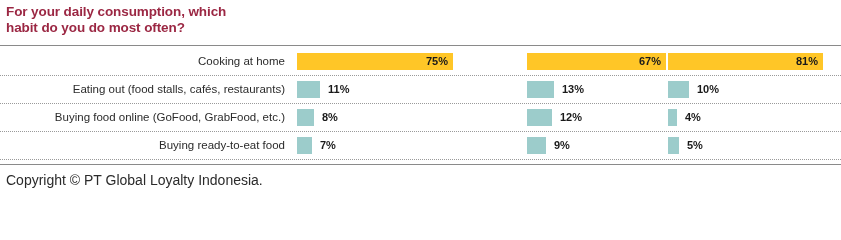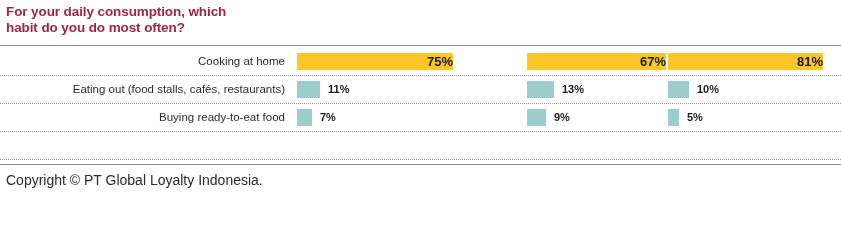--- a/index.html
+++ b/index.html
@@ -125,23 +125,24 @@
     background: #FFC627;
     position: relative;
     display: flex;
     align-items: center;
     justify-content: flex-end;
   }
   .bar.small {
     background: #9CCCCB;
   }
   .val-in {
-    font-size: 13px;
+    font-size: 11px;
     font-weight: bold;
     color: #1a1a1a;
+    padding-right: 5px;
     line-height: 1;
   }
   .val-out {
     font-size: 11px;
     font-weight: bold;
     color: #1a1a1a;
     padding-left: 8px;
     line-height: 1;
     white-space: nowrap;
     text-align: right;
@@ -208,20 +209,37 @@
         </div>
         <div class="cell col2">
           <div class="bar small" style="width:21px;"></div>
           <span class="val-out">10%</span>
         </div>
       </div>
     </div>
 
     <div class="rule-dotted" style="top:56px;"></div>
 
+    <div class="row">
+      <div class="row-label">Buying food online (GoFood, GrabFood, etc.)</div>
+      <div class="cells">
+        <div class="cell col0">
+          <div class="bar small" style="width:17px;"></div>
+          <span class="val-out">8%</span>
+        </div>
+        <div class="cell col1">
+          <div class="bar small" style="width:25px;"></div>
+          <span class="val-out">12%</span>
+        </div>
+        <div class="cell col2">
+          <div class="bar small" style="width:9px;"></div>
+          <span class="val-out">4%</span>
+        </div>
+      </div>
+    </div>
 
     <div class="rule-dotted" style="top:84px;"></div>
 
     <div class="row">
       <div class="row-label">Buying ready-to-eat food</div>
       <div class="cells">
         <div class="cell col0">
           <div class="bar small" style="width:15px;"></div>
           <span class="val-out">7%</span>
         </div>

